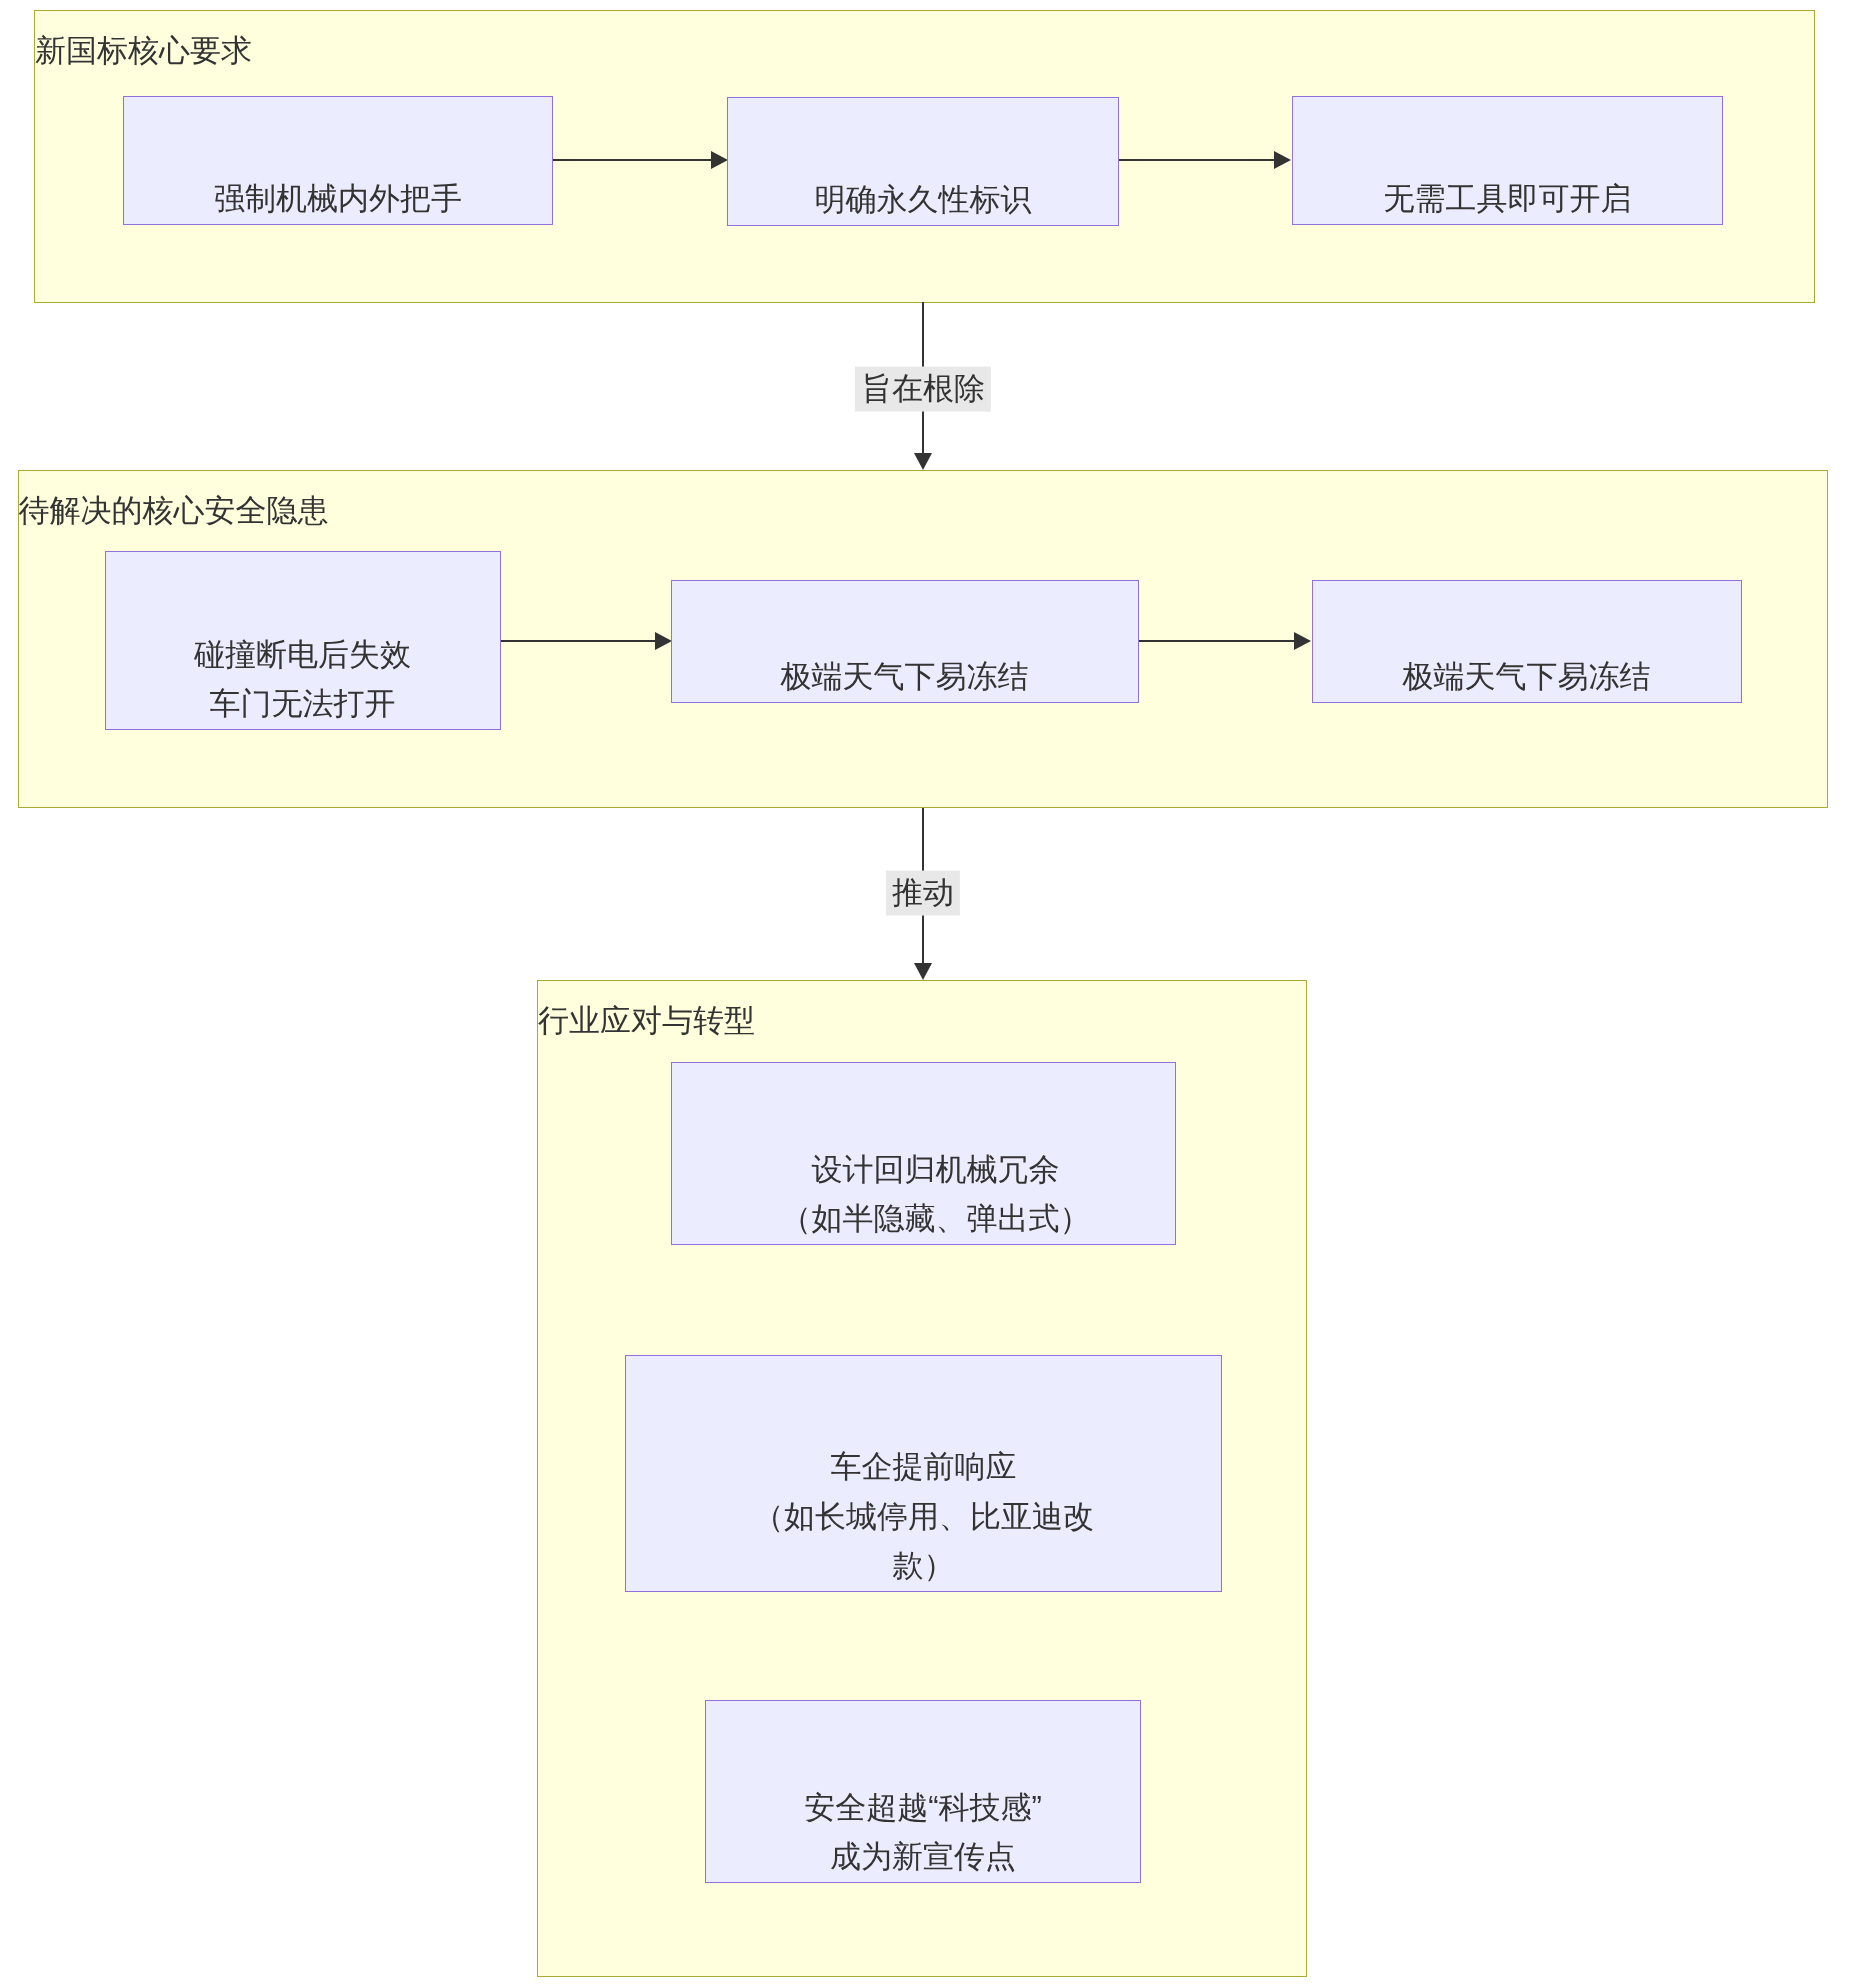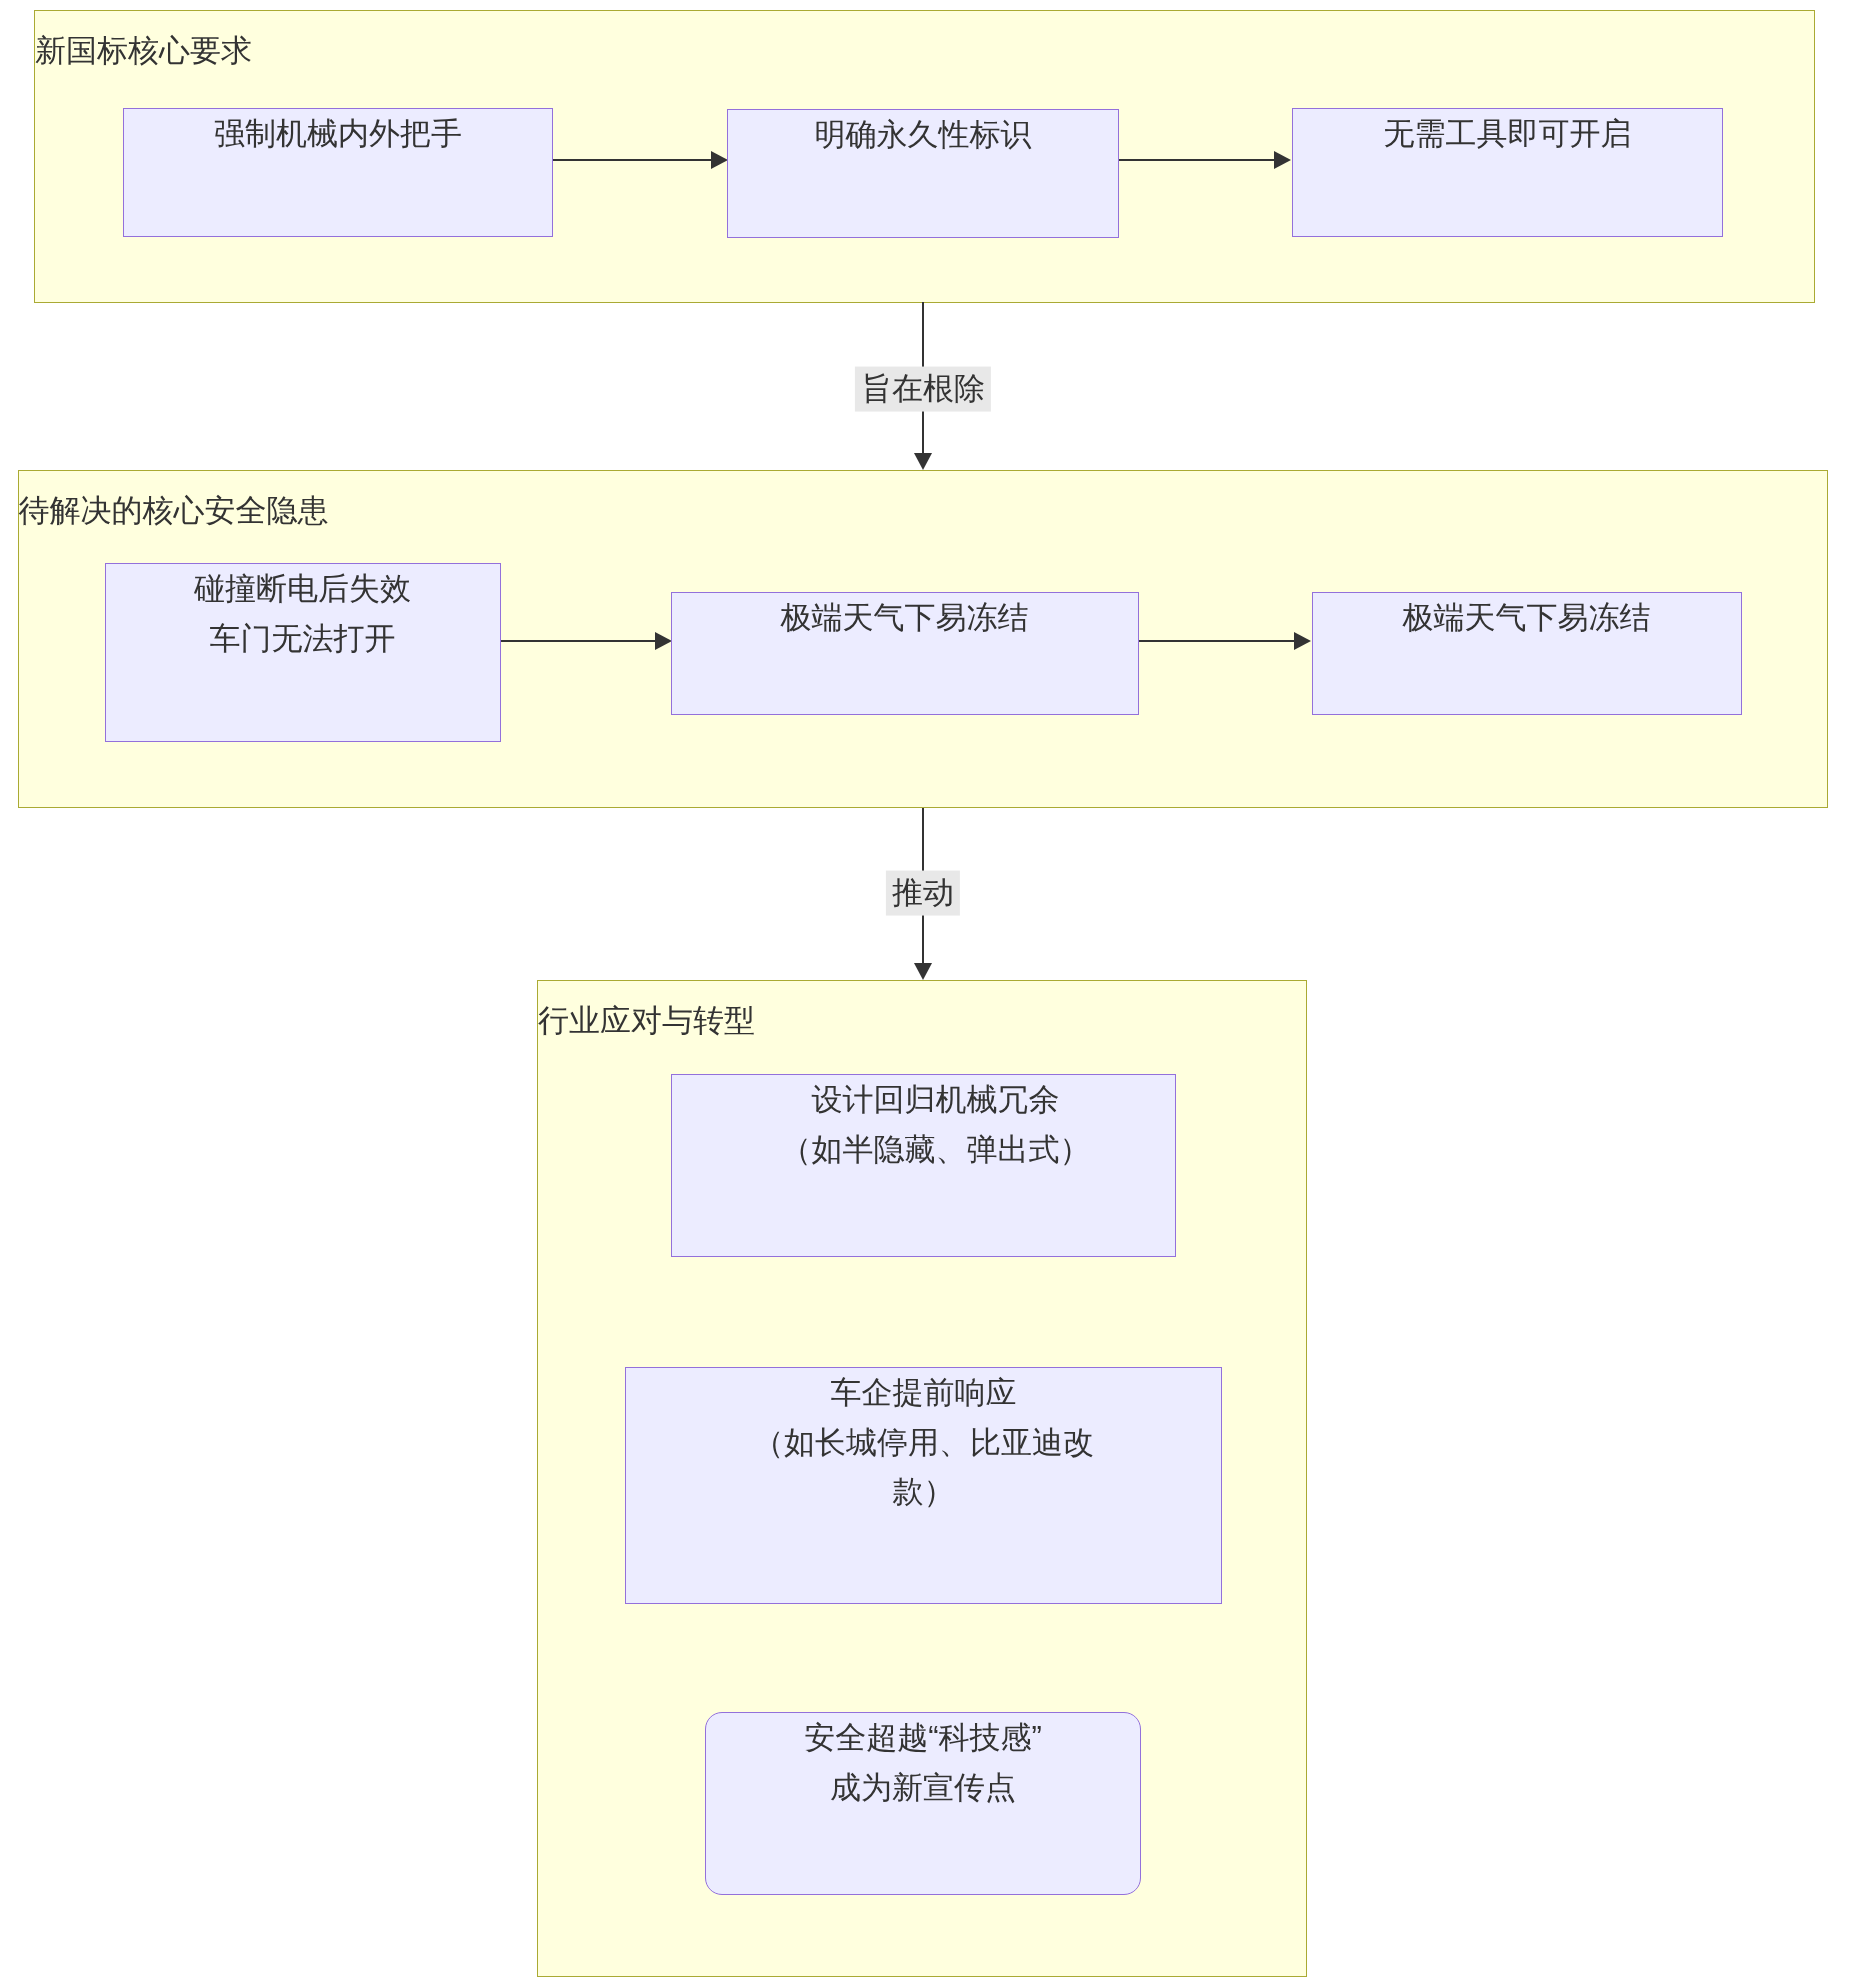--- a/index.html
+++ b/index.html
@@ -26,23 +26,22 @@
     font-size: 31px;
     line-height: 1.3;
     color: var(--text, #333333);
   }
   .node {
     position: absolute;
     background: var(--node-fill, #ececff);
     border: 1.9px solid var(--node-border, #9370db);
     box-sizing: border-box;
     display: flex;
-    align-items: flex-start;
+    align-items: flex-end;
     justify-content: center;
-    margin-top: 12px;
   }
   .node-text {
     font-size: 31px;
     line-height: 1.6;
     text-align: center;
     white-space: pre-line;
     color: var(--text, #333333);
   }
   
   .harrow { position: absolute; height: 0; }
@@ -158,20 +157,20 @@
       <span class="node-text">设计回归机械冗余
 （如半隐藏、弹出式）</span>
     </div>
 
     <div class="node" style="left:87px; top:374px; width:597px; height:237px;">
       <span class="node-text">车企提前响应
 （如长城停用、比亚迪改
 款）</span>
     </div>
 
-    <div class="node" style="left:167px; top:719px; width:436px; height:183px;border-radius:17px;">
+    <div class="node" style="left:167px; top:719px; width:436px; height:183px;">
       <span class="node-text">安全超越“科技感”
 成为新宣传点</span>
     </div>
   </section>
 
 </div>
 
 
 </body></html>

